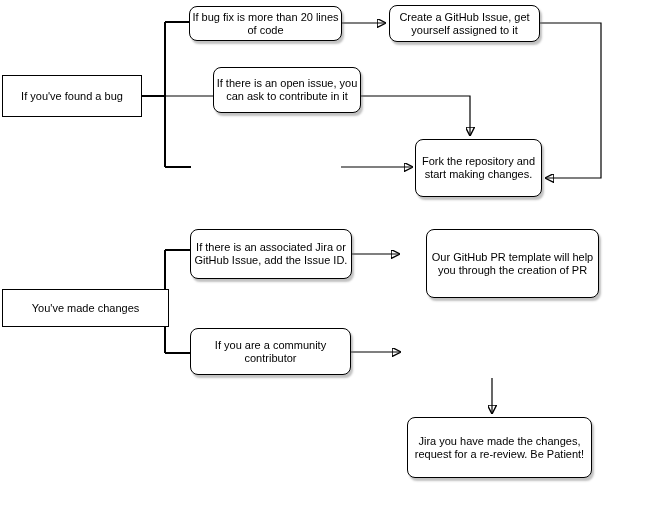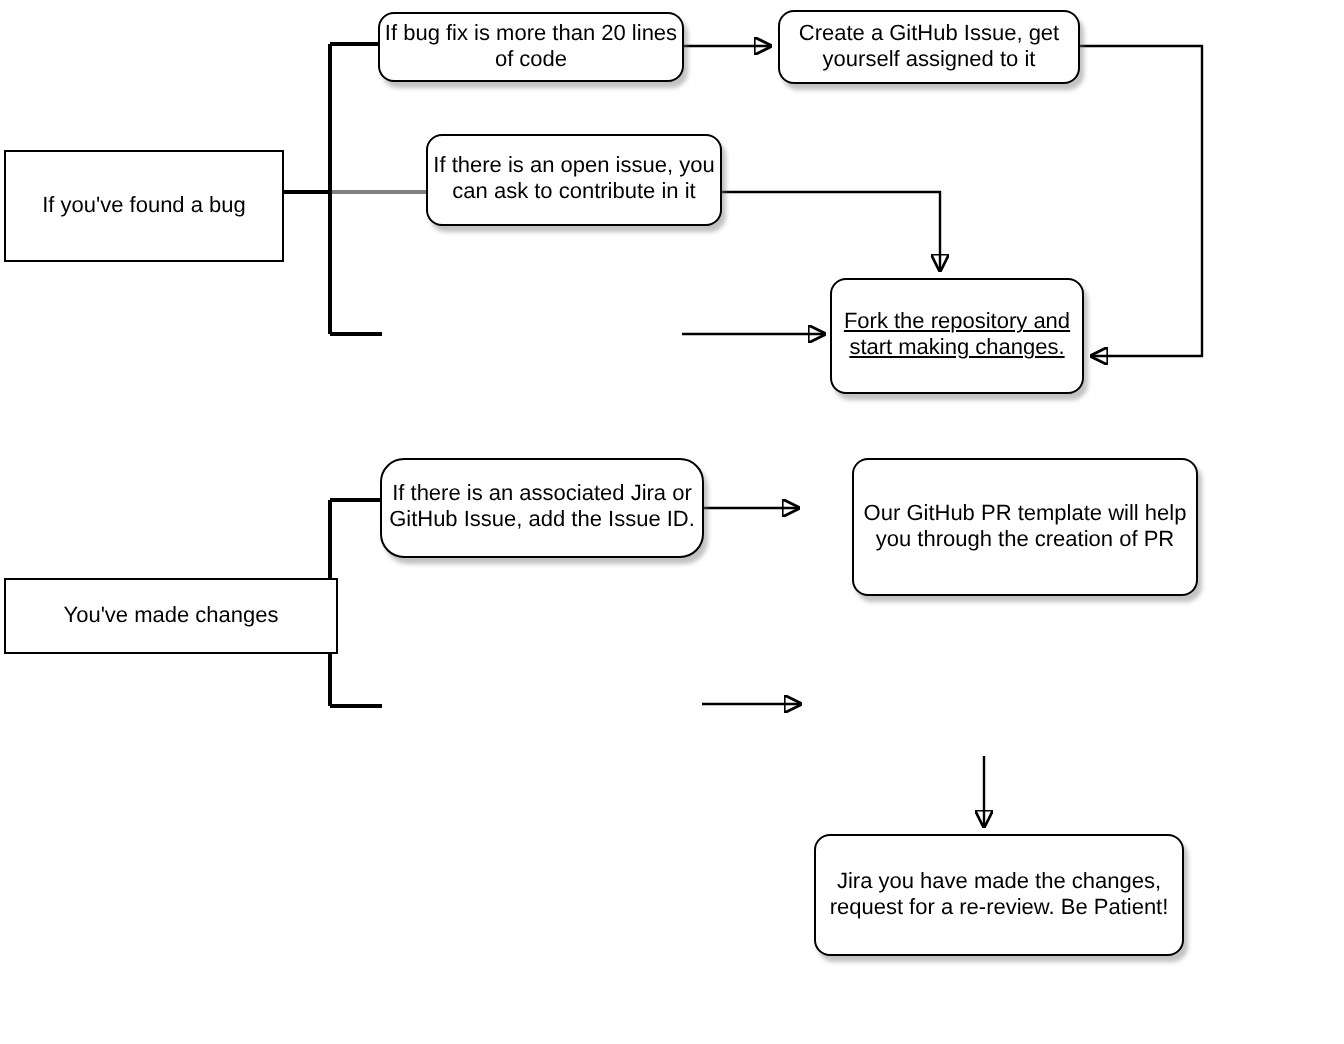--- a/index.html
+++ b/index.html
@@ -82,49 +82,52 @@
 
     <path class="tree" d="M142,308 H165 M165,250 V353 M165,250 H191 M165,353 H191"></path>
 
     <path d="M352,254 H399" marker-end="url(#arrow)"></path>
 
     <path d="M351,352 H400" marker-end="url(#arrow)"></path>
 
     <path d="M492,378 V413" marker-end="url(#arrow)"></path>
   </svg>
 
-  <div class="node sharp" style="left:2px; top:75px; width:140px; height:56px;">
+  <div class="node sharp" style="left:2px; top:75px; width:140px; height:42px;">
     <span>If you've found a bug</span>
   </div>
 
   <div class="node rounded" style="left:189px; top:6px; width:153px; height:35px;">
     <span>If bug fix is more than 20 lines of code</span>
   </div>
 
   <div class="node rounded" style="left:213px; top:67px; width:148px; height:46px;">
     <span>If there is an open issue, you can ask to contribute in it</span>
   </div>
 
 
   <div class="node rounded" style="left:389px; top:5px; width:151px; height:37px;">
     <span>Create a GitHub Issue, get yourself assigned to it</span>
   </div>
 
-  <div class="node rounded" style="left:415px; top:139px; width:127px; height:58px;text-decoration:underline;">
+  <div class="node rounded" style="left:415px; top:139px; width:127px; height:58px;">
     <span>Fork the repository and start making changes.</span>
   </div>
 
   <div class="node sharp" style="left:2px; top:289px; width:167px; height:38px;">
     <span>You've made changes</span>
   </div>
 
-  <div class="node rounded" style="left:190px; top:229px; width:162px; height:50px;border-radius:12px;">
+  <div class="node rounded" style="left:190px; top:229px; width:162px; height:50px;">
     <span>If there is an associated Jira or GitHub Issue, add the Issue ID.</span>
   </div>
 
+  <div class="node rounded" style="left:190px; top:328px; width:161px; height:47px;">
+    <span>If you are a community contributor</span>
+  </div>
 
   <div class="node rounded" style="left:403px; top:229px; width:173px; height:69px;margin-left:23px;">
     <span>Our GitHub PR template will help you through the creation of PR</span>
   </div>
 
 
   <div class="node rounded" style="left:407px; top:417px; width:185px; height:61px;">
     <span>Jira you have made the changes, request for a re-review. Be Patient!</span>
   </div>
 

